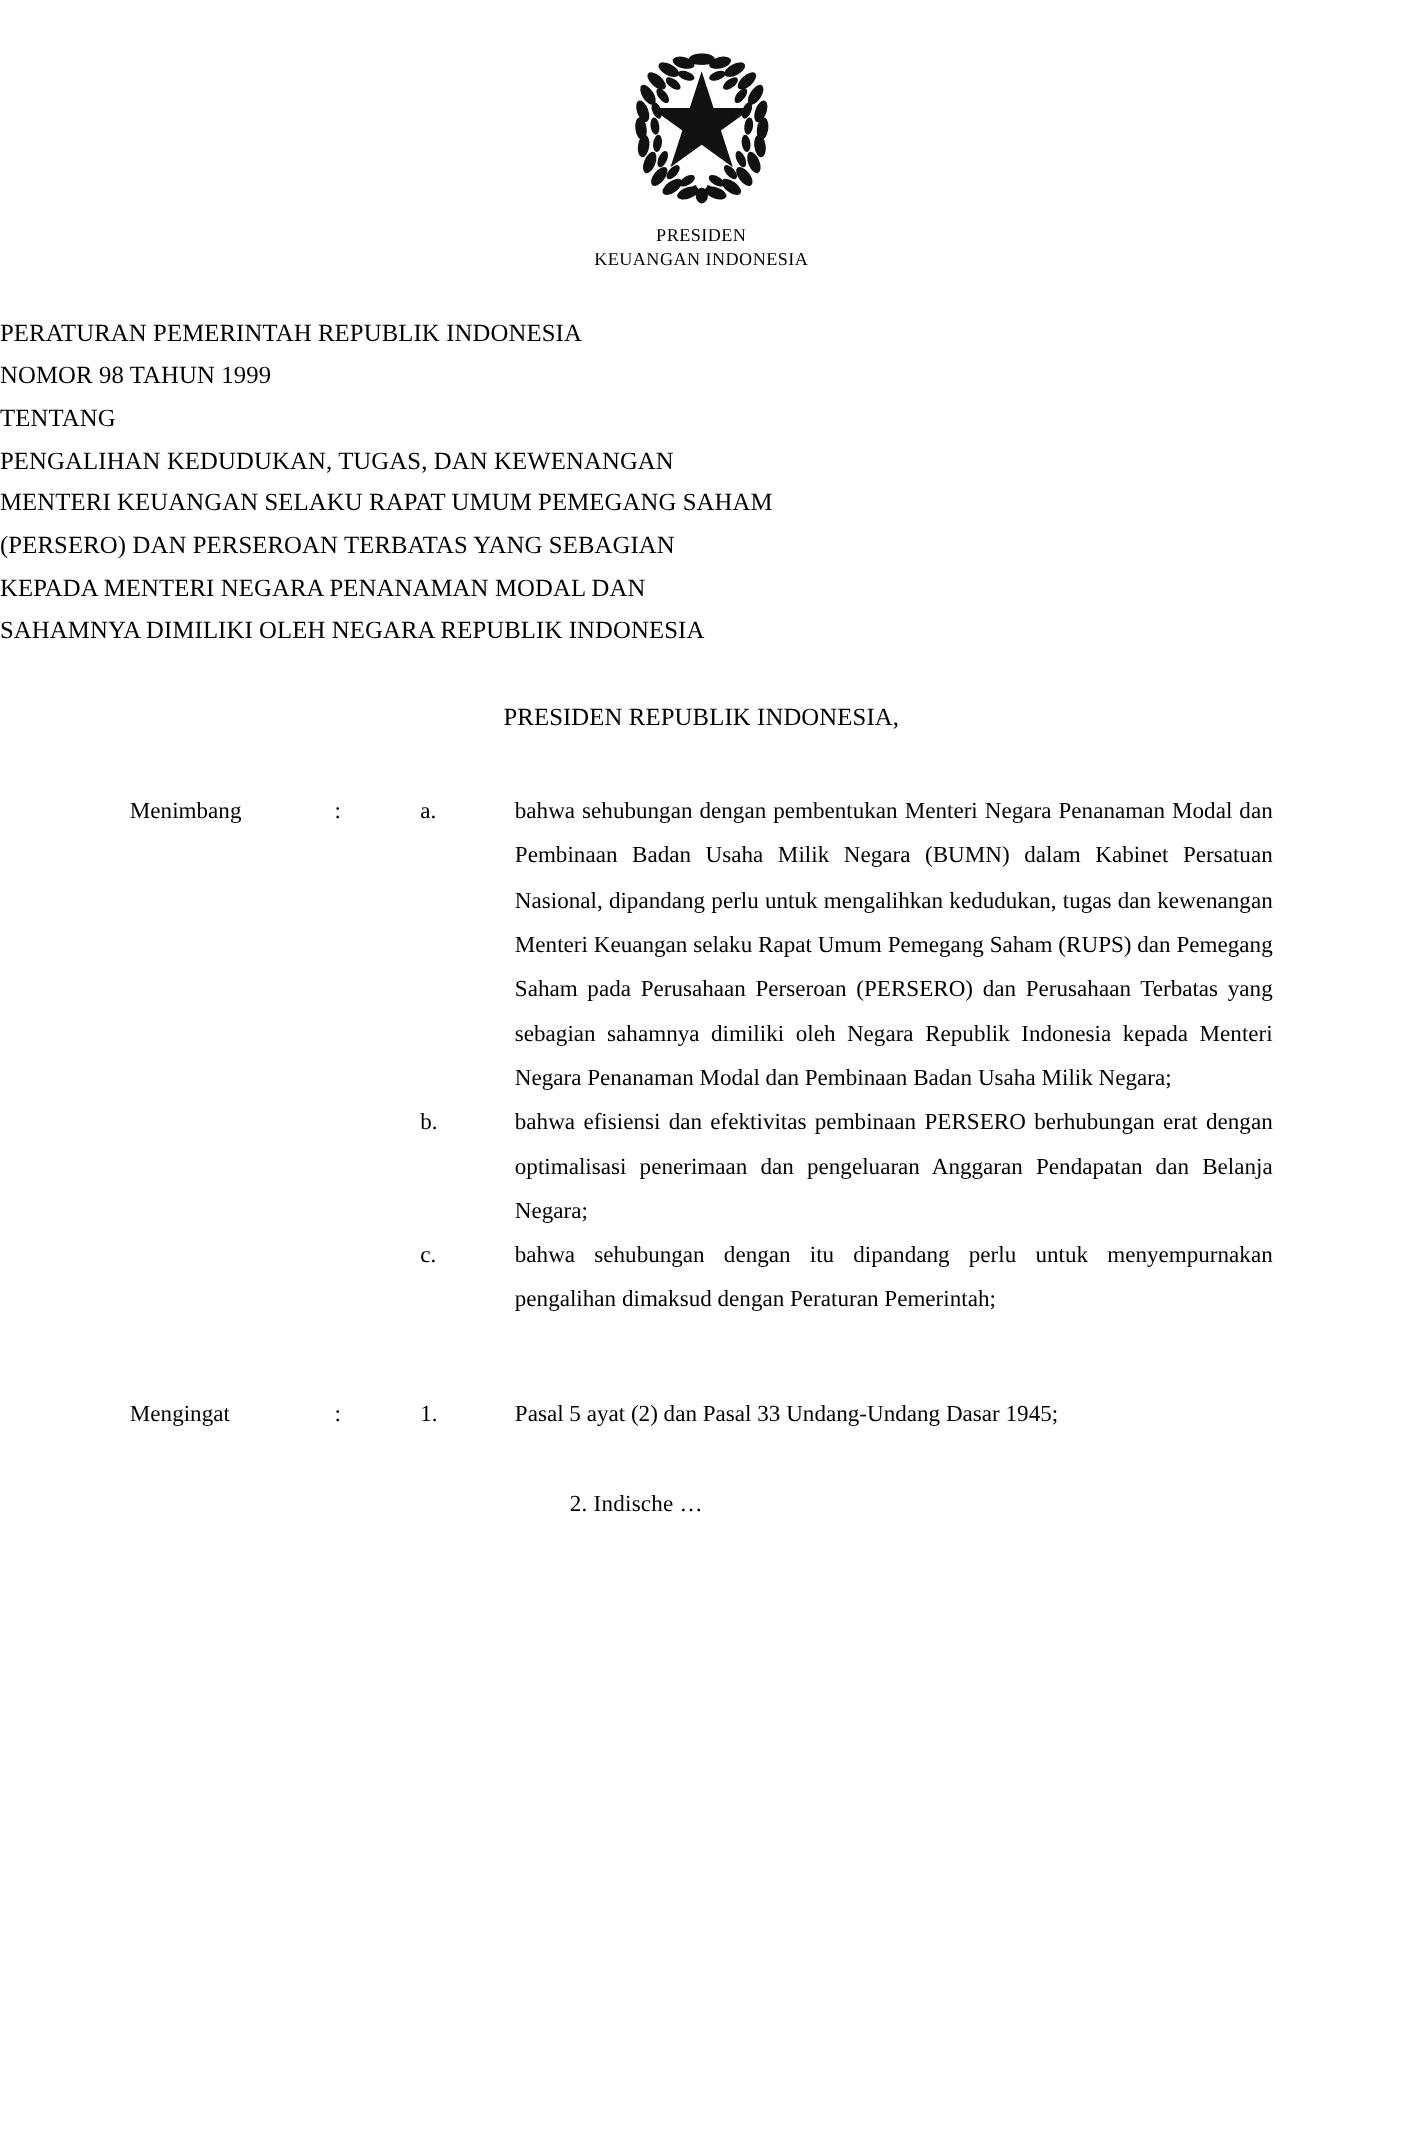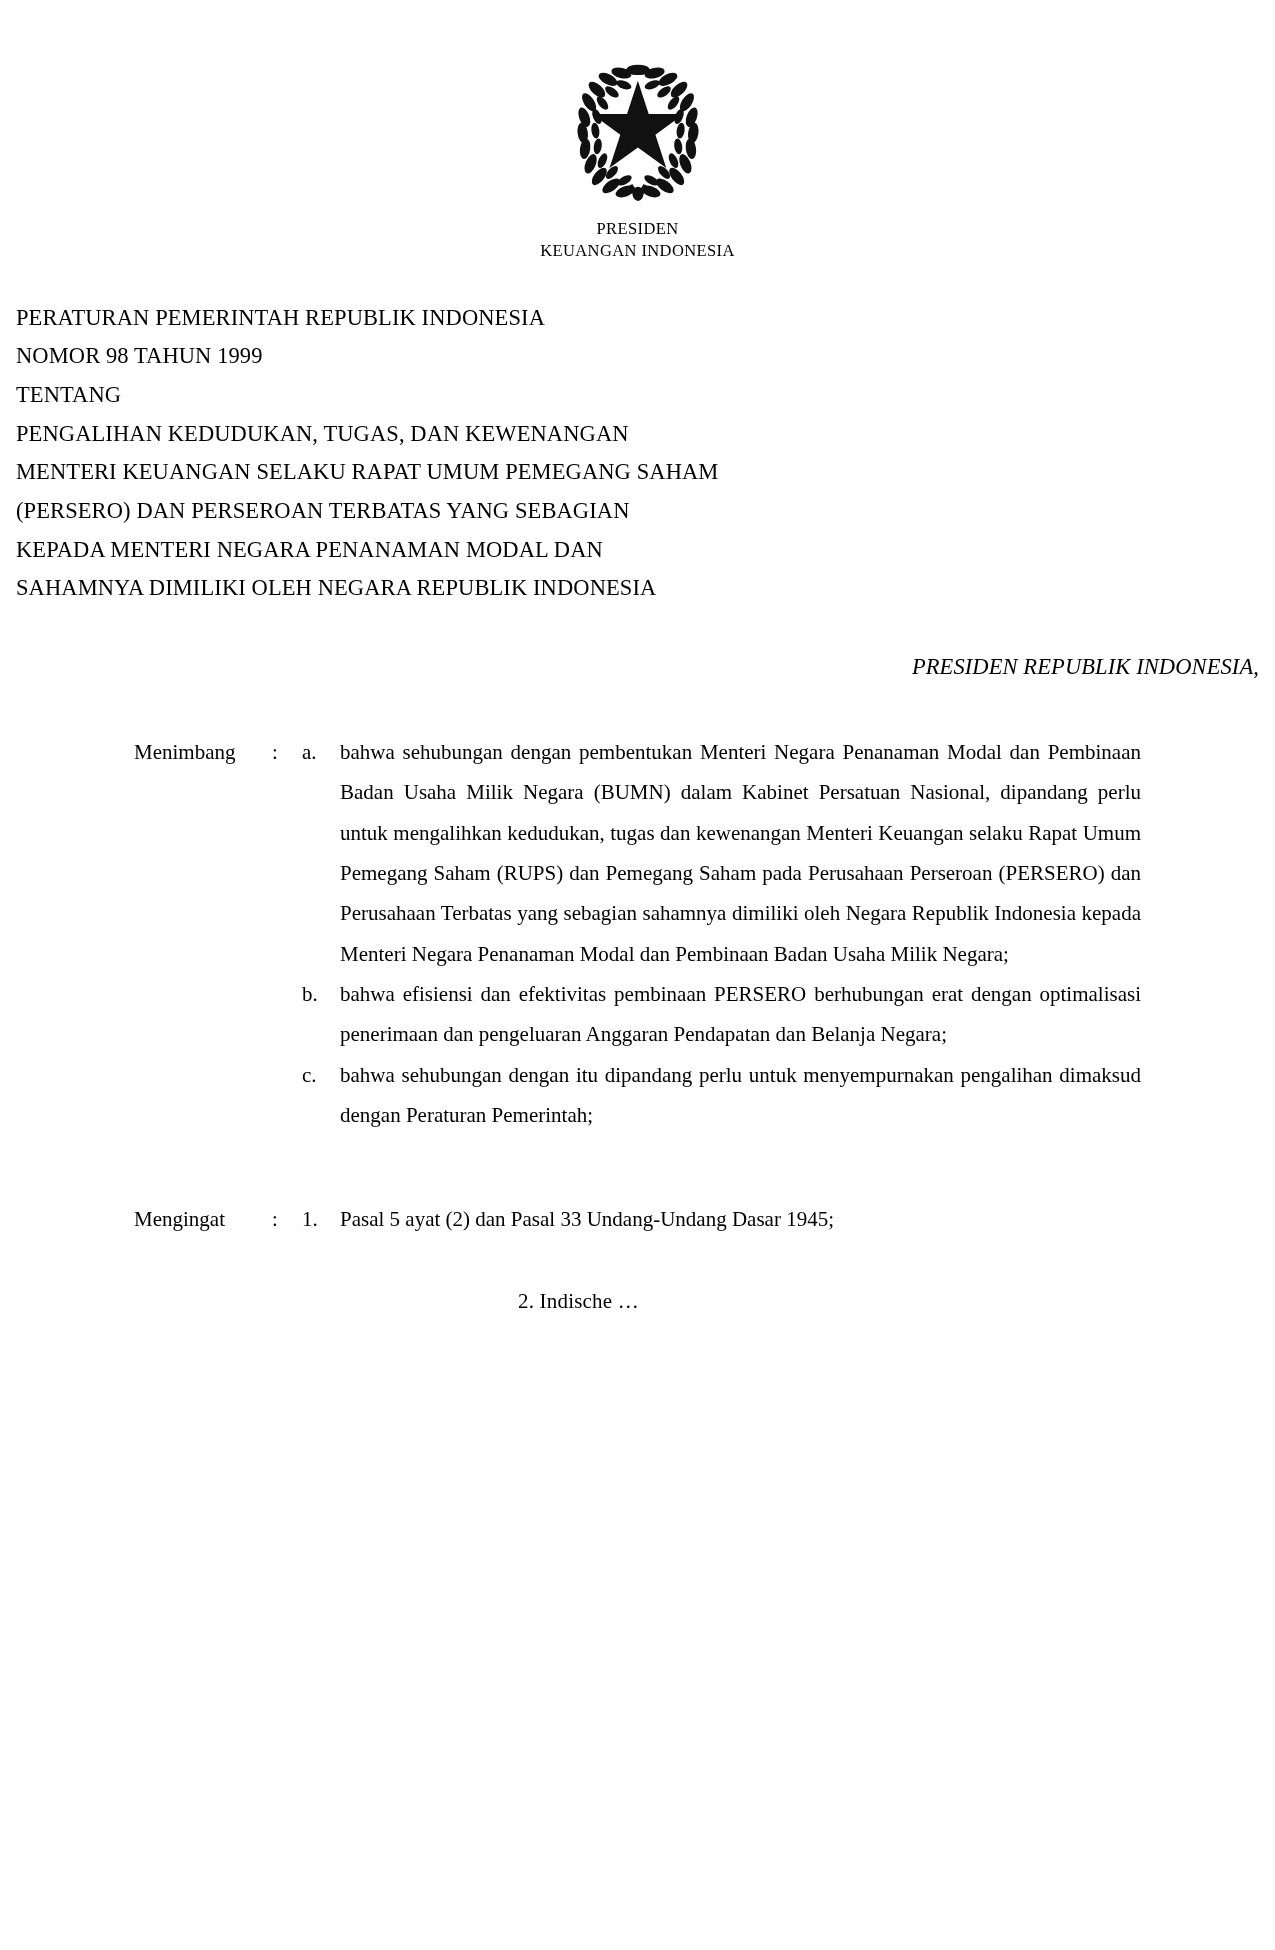--- a/index.html
+++ b/index.html
@@ -13,21 +13,21 @@
     font-family: "Liberation Serif", "DejaVu Serif", serif;
     color: #000000;
     position: relative;
     overflow: hidden;
   }
   .page {
     width: 1275px;
     height: 1386px;
     position: relative;
     box-sizing: border-box;
-    padding: 16px;
+    padding: 0;
   }
 
   
   .emblem-block {
     width: 100%;
     text-align: center;
     padding-top: 42px;
   }
   .emblem {
     display: inline-block;
@@ -50,39 +50,39 @@
   .title-block {
     text-align: left;
     margin-top: 36px;
     font-size: 22.5px;
     line-height: 1.72;
     letter-spacing: 0.1px;
   }
   .title-block .tline { white-space: nowrap; }
 
   .presiden-heading {
-    text-align: right;
+    text-align: center;
     font-size: 22.5px;
     margin-top: 46px;
     letter-spacing: 0.1px;
-    font-style: italic;
   }
 
   
   .body-area {
     margin-top: 52px;
     padding-left: 118px;
     padding-right: 118px;
   }
 
   .clause {
     display: flex;
     align-items: flex-start;
     font-size: 21px;
     line-height: 1.92;
+    gap: 48px;
   }
   .clause + .clause { margin-top: 0; }
 
   .lbl {
     width: 138px;
     flex: 0 0 138px;
     white-space: nowrap;
   }
   .colon {
     width: 30px;

